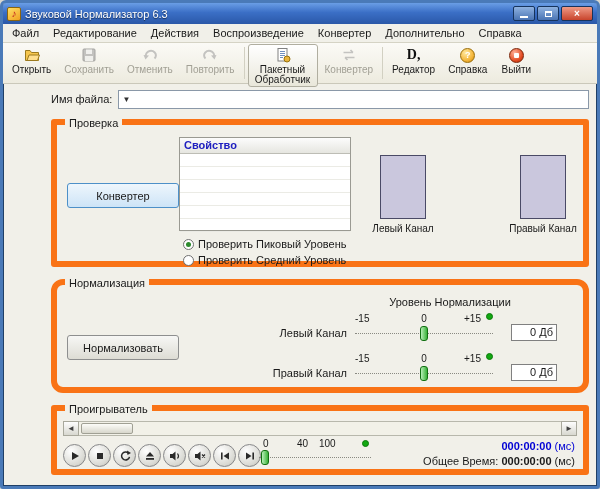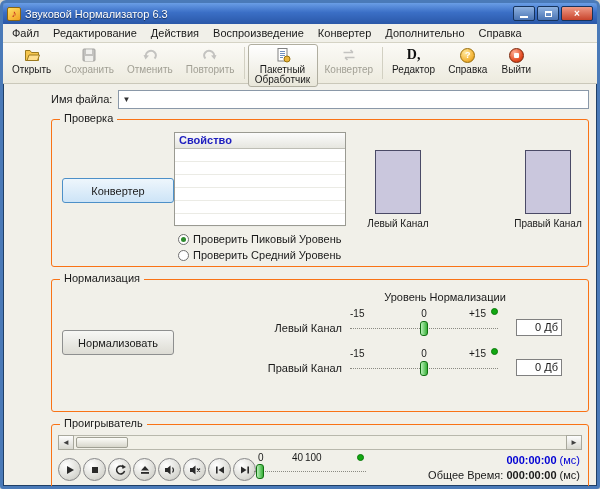--- a/index.html
+++ b/index.html
@@ -64,24 +64,24 @@
   .exit-ball { background:radial-gradient(circle at 35% 30%, #ffb09a, #e24a20 65%, #a83010); border:1px solid #7c2408; }
   .exit-ball span { width:5px; height:5px; background:#fff; border-radius:1px; }
   .d-glyph { font-family:"Liberation Serif", serif; font-weight:bold; font-size:14px; color:#101010; line-height:14px; }
   
   .client { flex:1; padding:5px 8px 0; position:relative;margin-left:40px; }
   .file-row { height:20px; display:flex; align-items:center; gap:6px; margin-bottom:10px; }
   .file-row label { font-size:11px; color:#1a1a1a; white-space:nowrap; }
   .combo { flex:1; height:19px; background:#fff; border:1px solid #8a98a8; display:flex; align-items:center; padding:0 3px; }
   .combo-arrow { font-size:8px; color:#303030; }
   
-  .group { position:relative; border:1px solid #f97316; border-radius:3px; width:100%; }
+  .group { position:relative; border:6px solid #f97316; border-radius:3px; width:100%; }
   .group-label { position:absolute; top:-8px; left:8px; background:#f1f0e9; padding:0 4px; font-size:11px; color:#1a1a1a; }
   .check-group { height:148px; margin-bottom:12px; }
-  .norm-group { height:133px; margin-bottom:12px; }
+  .norm-group { height:114px; margin-bottom:12px;border-radius:12px; }
   .player-group { height:70px; }
   
   .win-btn {
     position:absolute; left:10px; width:112px; height:25px;
     font-family:"Liberation Sans", sans-serif; font-size:11px; color:#1a1a1a;
     border-radius:3px; cursor:default;
   }
   .check-btn { top:58px; border:1px solid #4d90c8; background:linear-gradient(#eef6fc,#cde4f7); }
   .norm-btn { top:50px; border:1px solid #8e8f8f; background:linear-gradient(#f7f7f5,#dddcd4); }
   
@@ -125,21 +125,21 @@
   .scrollbar { position:absolute; left:6px; right:6px; top:10px; height:15px; display:flex; }
   .sb-btn { width:16px; background:linear-gradient(#fdfdfd,#d8d8d0); border:1px solid #a8a89c; font-size:8px; color:#404040; display:flex; align-items:center; justify-content:center; }
   .sb-track { flex:1; position:relative; background:#f2f1e8; border-top:1px solid #b8b8ac; border-bottom:1px solid #b8b8ac; }
   .sb-thumb { position:absolute; left:2px; top:1px; bottom:1px; width:52px; background:linear-gradient(#fcfcf8,#d8d7cc); border:1px solid #a0a094; border-radius:2px; }
   .pbuttons { position:absolute; left:6px; top:33px; display:flex; gap:2px; }
   .pbtn { width:23px; height:23px; border-radius:50%; border:1px solid #88888a;
           background:radial-gradient(circle at 35% 30%, #ffffff, #d8d8d2 70%, #b0b0a8);
           display:flex; align-items:center; justify-content:center; }
   .mini-slider { position:absolute; left:202px; top:27px; width:112px; }
   .mini-slider .scale { height:12px; }
-  .m0 { left:4px; } .m50 { left:38px; } .m100 { left:51px; }
+  .m0 { left:4px; } .m50 { left:38px; } .m100 { left:60px; }
   .mini-slider .end-dot { right:2px; top:2px; }
   .mini-slider .track { height:15px; }
   
   .times { position:absolute; right:8px; top:28px; text-align:right; font-size:11px; line-height:15px; color:#1a1a1a; }
   .t-blue { color:#0000d4; }
   .bold { font-weight:bold; }
   svg { display:block; }
 </style>
 </head>
 <body>

